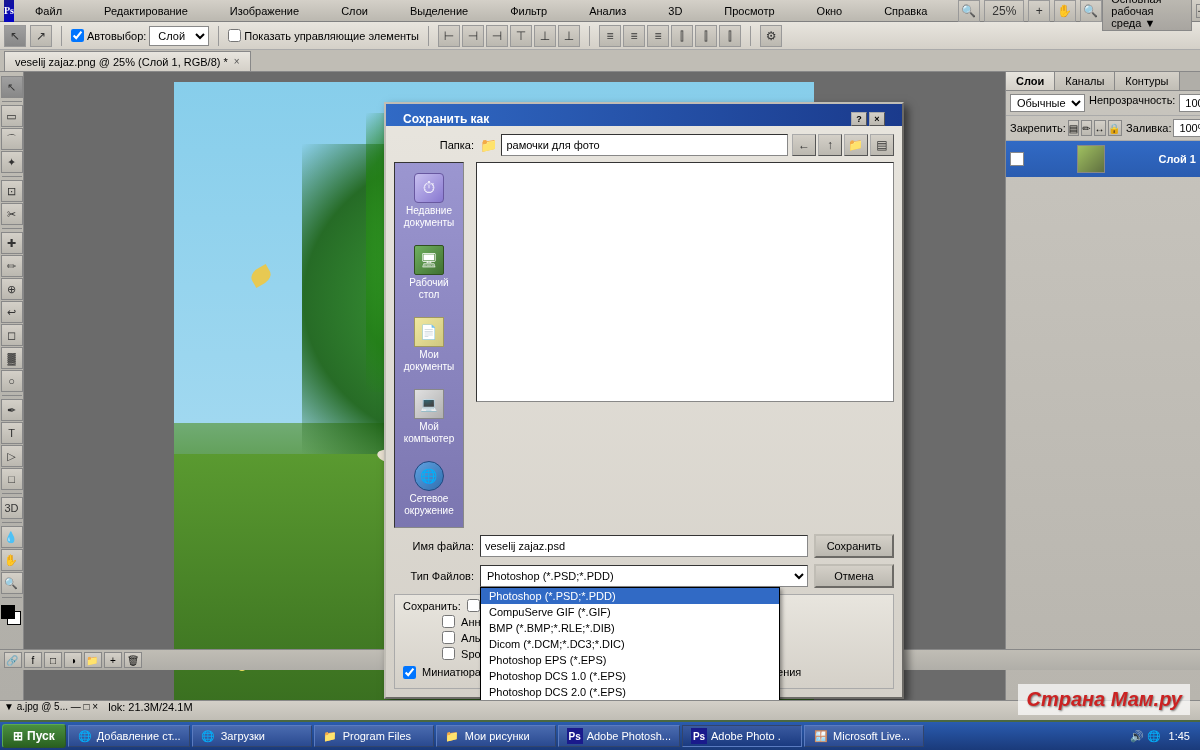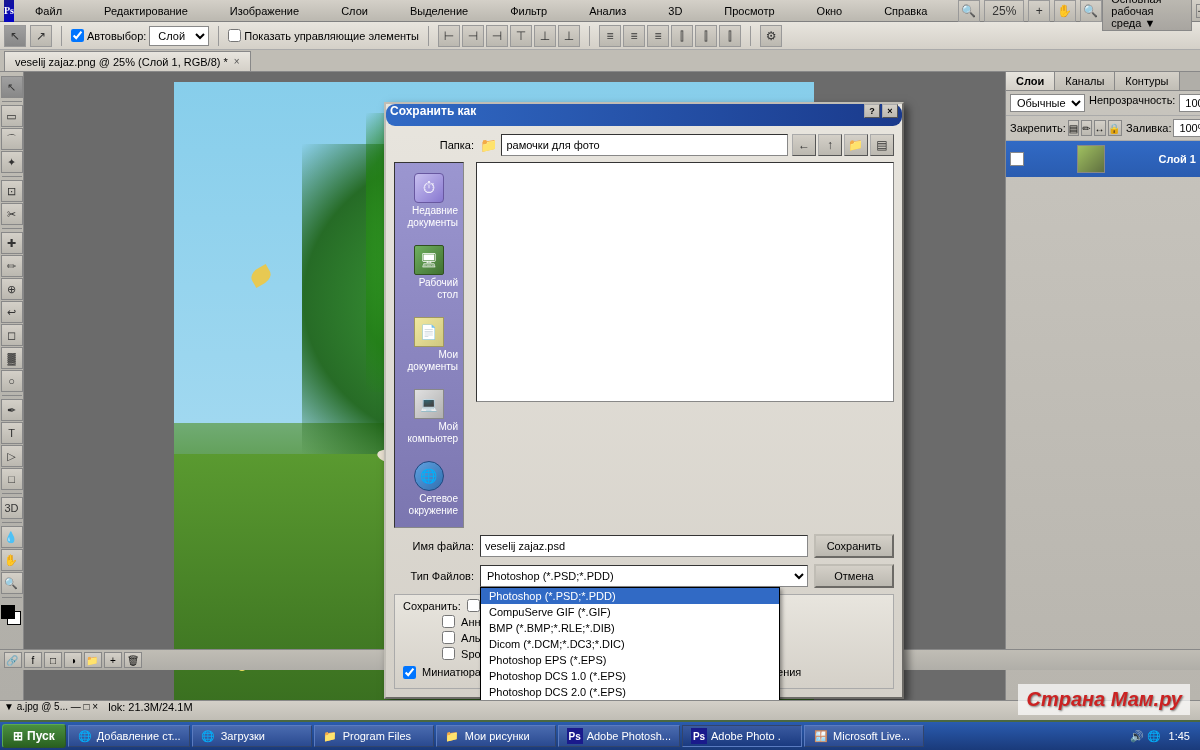--- a/index.html
+++ b/index.html
@@ -321,26 +321,25 @@
       background: linear-gradient(to bottom, #e8e5de, #d4d0c8);
       border: 2px outset #c0bdb5;
       box-shadow: 4px 4px 8px rgba(0,0,0,0.5);
       z-index: 100;
     }
     .dialog-titlebar {
       height: 22px;
       background: linear-gradient(to right, #316ac5, #1a3a8c);
       color: #fff;
       display: flex;
-      align-items: flex-start;
-      padding: 0 4px;
+      align-items: flex-end;
+      padding: 0 17px;
       font-size: 12px;
       font-weight: bold;
       user-select: none;
-      border-radius: 9px;
     }
     .dialog-title-text { flex: 1; }
     .dialog-title-btns { display: flex; gap: 2px; }
     .dialog-title-btn {
       width: 16px; height: 14px;
       background: linear-gradient(to bottom, #d4d0c8, #bbb8b0);
       border: 1px outset #aaa;
       display: flex; align-items: center; justify-content: center;
       font-size: 9px; cursor: pointer; color: #000;
     }
@@ -394,21 +393,21 @@
     }
     .sidebar-place {
       width: 62px;
       display: flex;
       flex-direction: column;
       align-items: center;
       gap: 2px;
       cursor: pointer;
       padding: 4px 2px;
     }
-    .sidebar-place-label { font-size: 10px; color: #fff; text-align: right; line-height: 1.2; }
+    .sidebar-place-label { font-size: 10px; color: #fff; text-align: center; line-height: 1.2; }
 
     
     .dialog-filelist {
       overflow: hidden;
       background: #fff;
       border: 1px inset #888;
       height: 240px;
       margin-left: 78px;
     }
 

